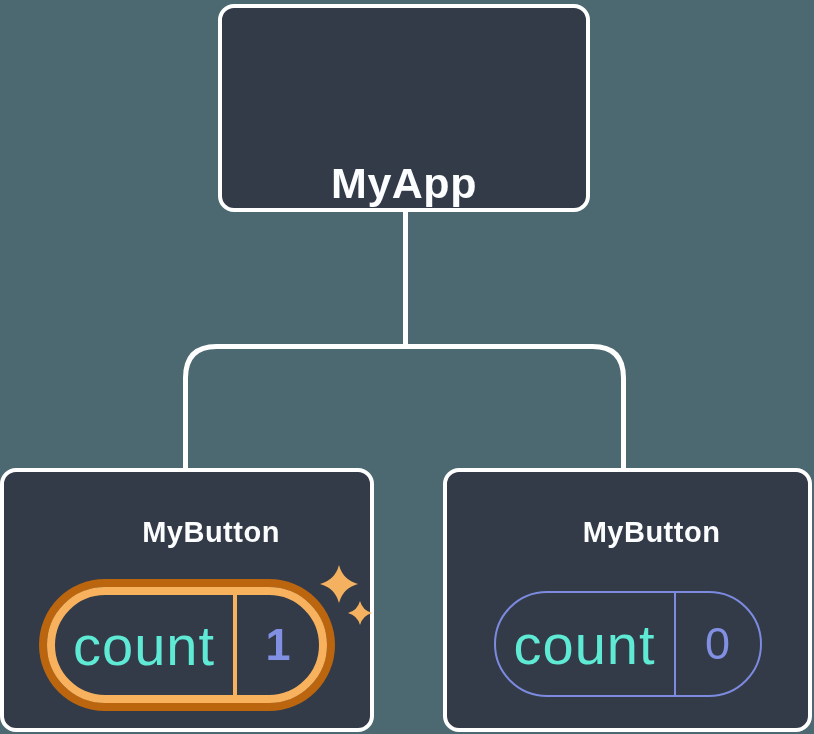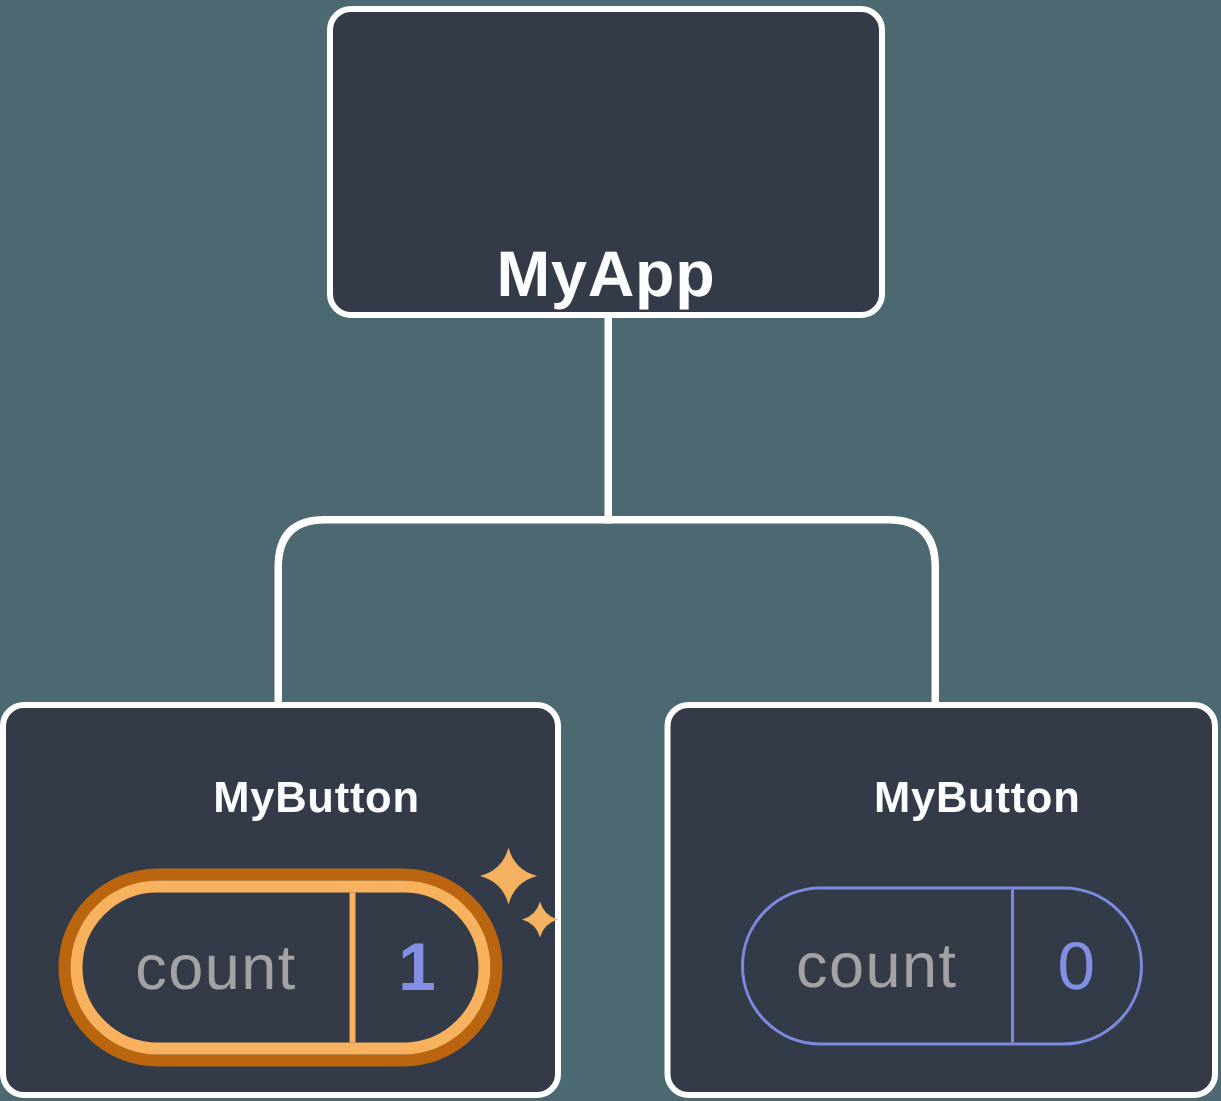--- a/index.html
+++ b/index.html
@@ -66,23 +66,23 @@
   .pill-plain {
     top: 587px;
     height: 102px;
     border: 2px solid #7C8ADF;
     border-radius: 53px;
     transform: translateX(-50%) translateY(-468px);
   }
   .pill-key {
     flex: 0 0 178px;
     display: flex; align-items: center; justify-content: center;
-    font-size: 42px;
+    font-size: 56px;
     font-weight: 400;
-    color: #a3a3a3;
+    color: #5eead4;
     letter-spacing: 1px;
   }
   .pill-divider { flex: 0 0 auto; }
   .pill-highlight .pill-divider { width: 4px; background: #F8B25D; }
   .pill-plain .pill-divider { width: 2px; background: #7C8ADF; }
   .pill-value {
     flex: 1 1 auto;
     display: flex; align-items: center; justify-content: center;
     font-size: 45px;
     color: #8290E4;

